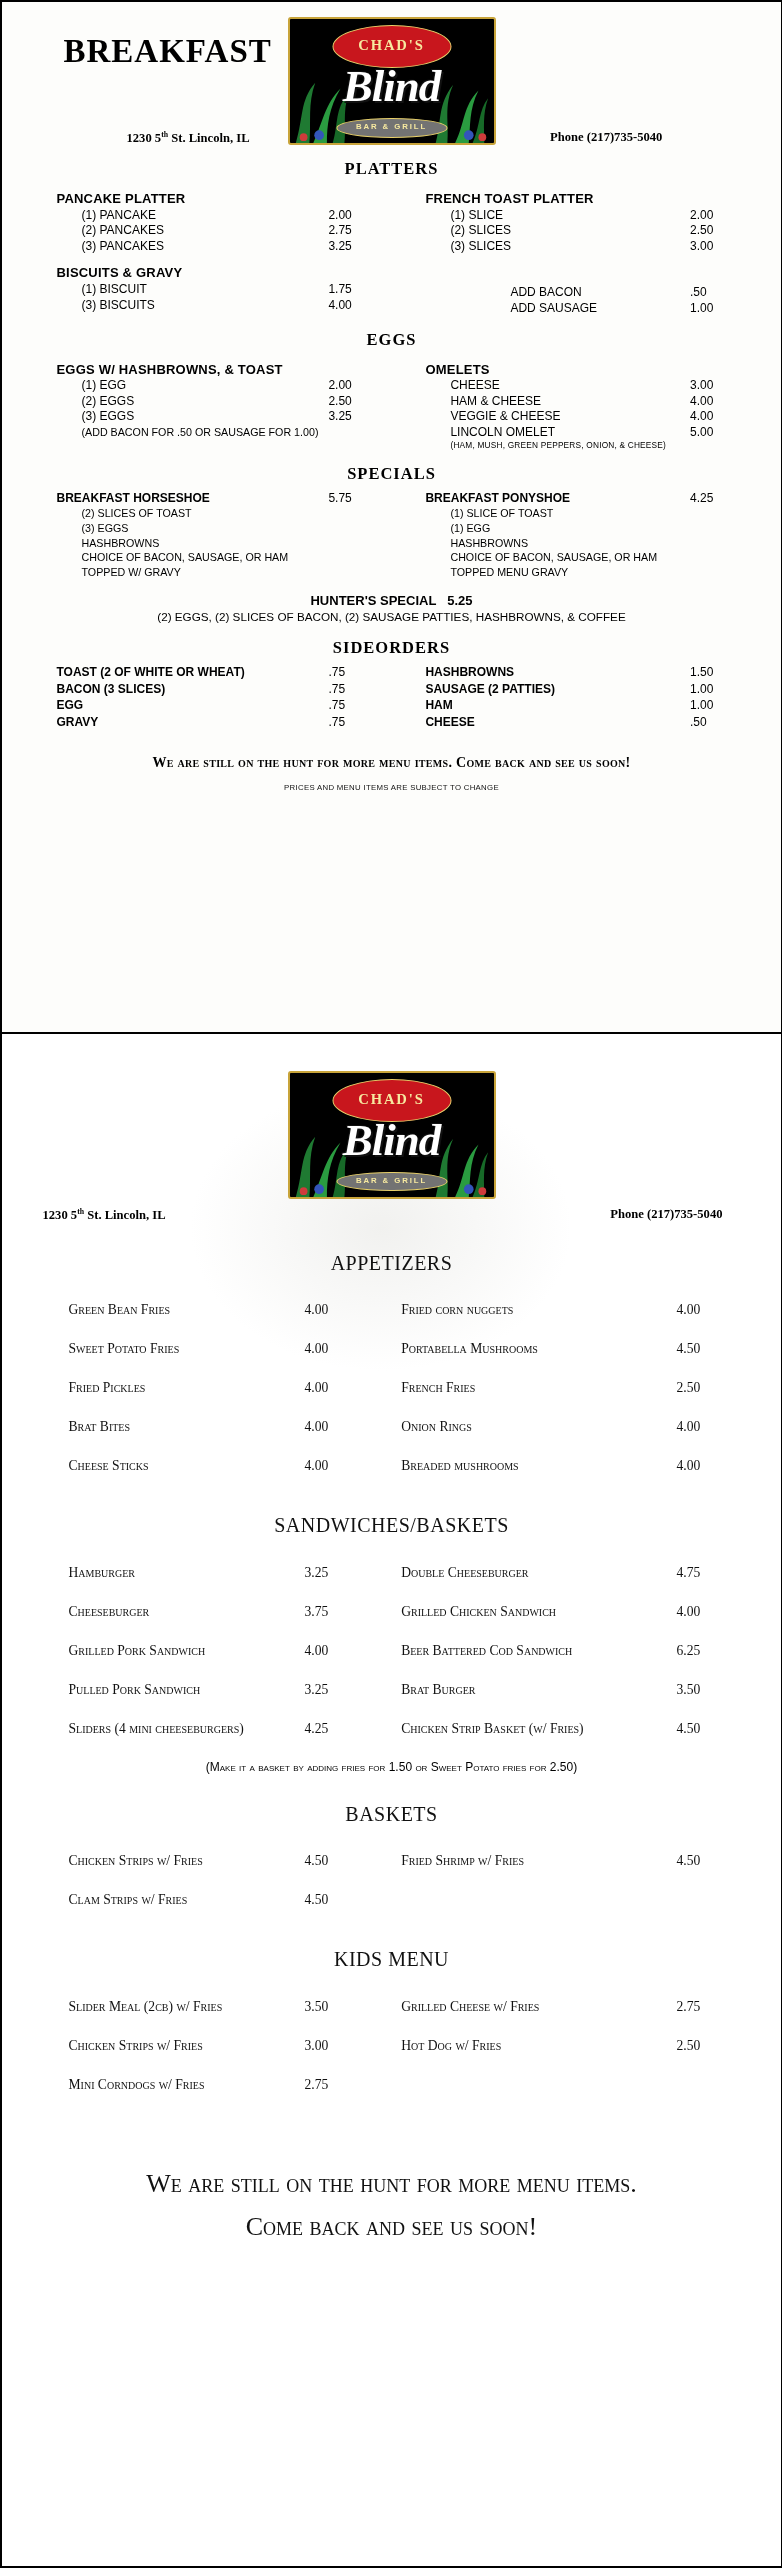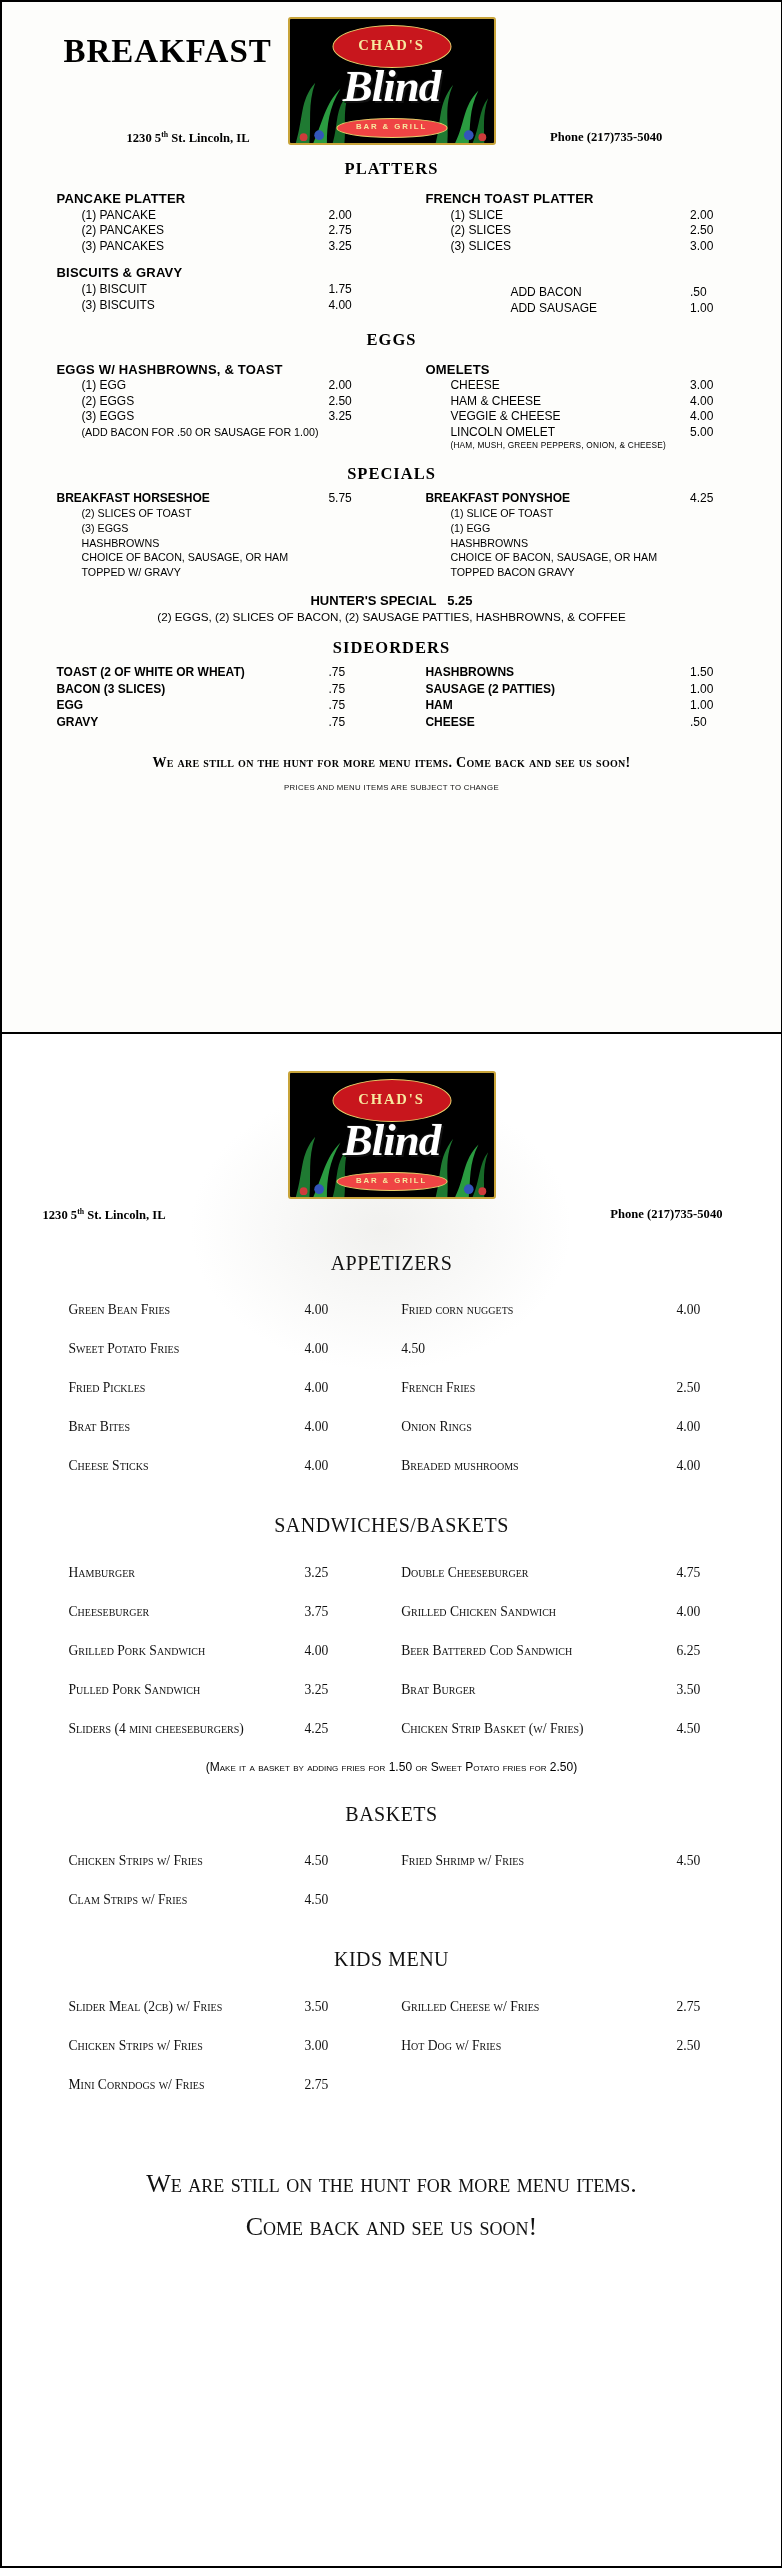--- a/index.html
+++ b/index.html
@@ -94,21 +94,21 @@
     text-shadow: 1.9px 1.9px 0 #111, -1px -1px 0 #111;
     letter-spacing: -1px;
   }
   .logo-ribbon {
     position: absolute;
     left: 50%;
     bottom: 5.8px;
     transform: translateX(-50%);
     width: 109px;
     height: 17.5px;
-    background: #ef4444;
+    background: #737373;
     border: 1px solid #e8d06a;
     border-radius: 50%;
     color: #f7e9a0;
     font-family: "Liberation Sans", sans-serif;
     font-size: 7.8px;
     font-weight: bold;
     letter-spacing: 1.9px;
     text-align: center;
     line-height: 16.5px;
     margin-top: 8px;
@@ -435,21 +435,21 @@
     </div>
     <div class="col right">
       <div class="side-row">
           <span class="nm">BREAKFAST PONYSHOE</span>
           <span class="pr">4.25</span>
         </div>
       <div class="note">(1) SLICE OF TOAST</div>
       <div class="note">(1) EGG</div>
       <div class="note">HASHBROWNS</div>
       <div class="note">CHOICE OF BACON, SAUSAGE, OR HAM</div>
-      <div class="note">TOPPED BACON GRAVY</div>
+      <div class="note">TOPPED MENU GRAVY</div>
     </div>
   </div>
 
   <div class="hunter-head">
     <span>HUNTER'S SPECIAL</span>&nbsp;&nbsp;&nbsp;<span>5.25</span>
   </div>
   <div class="center-sub">(2) EGGS,  (2) SLICES OF BACON,  (2) SAUSAGE PATTIES,  HASHBROWNS,  &amp; COFFEE</div>
 
   <div class="section-head" style="margin-top:15.5px">SIDEORDERS</div>
   <div class="cols">
@@ -549,20 +549,21 @@
           <span class="nm">Cheese Sticks</span>
           <span class="pr">4.00</span>
         </div>
     </div>
     <div class="p2-col right">
       <div class="p2-row">
           <span class="nm">Fried corn nuggets</span>
           <span class="pr">4.00</span>
         </div>
       <div class="p2-row">
+          <span class="nm">Portabella Mushrooms</span>
           <span class="pr">4.50</span>
         </div>
       <div class="p2-row">
           <span class="nm">French Fries</span>
           <span class="pr">2.50</span>
         </div>
       <div class="p2-row">
           <span class="nm">Onion Rings</span>
           <span class="pr">4.00</span>
         </div>

